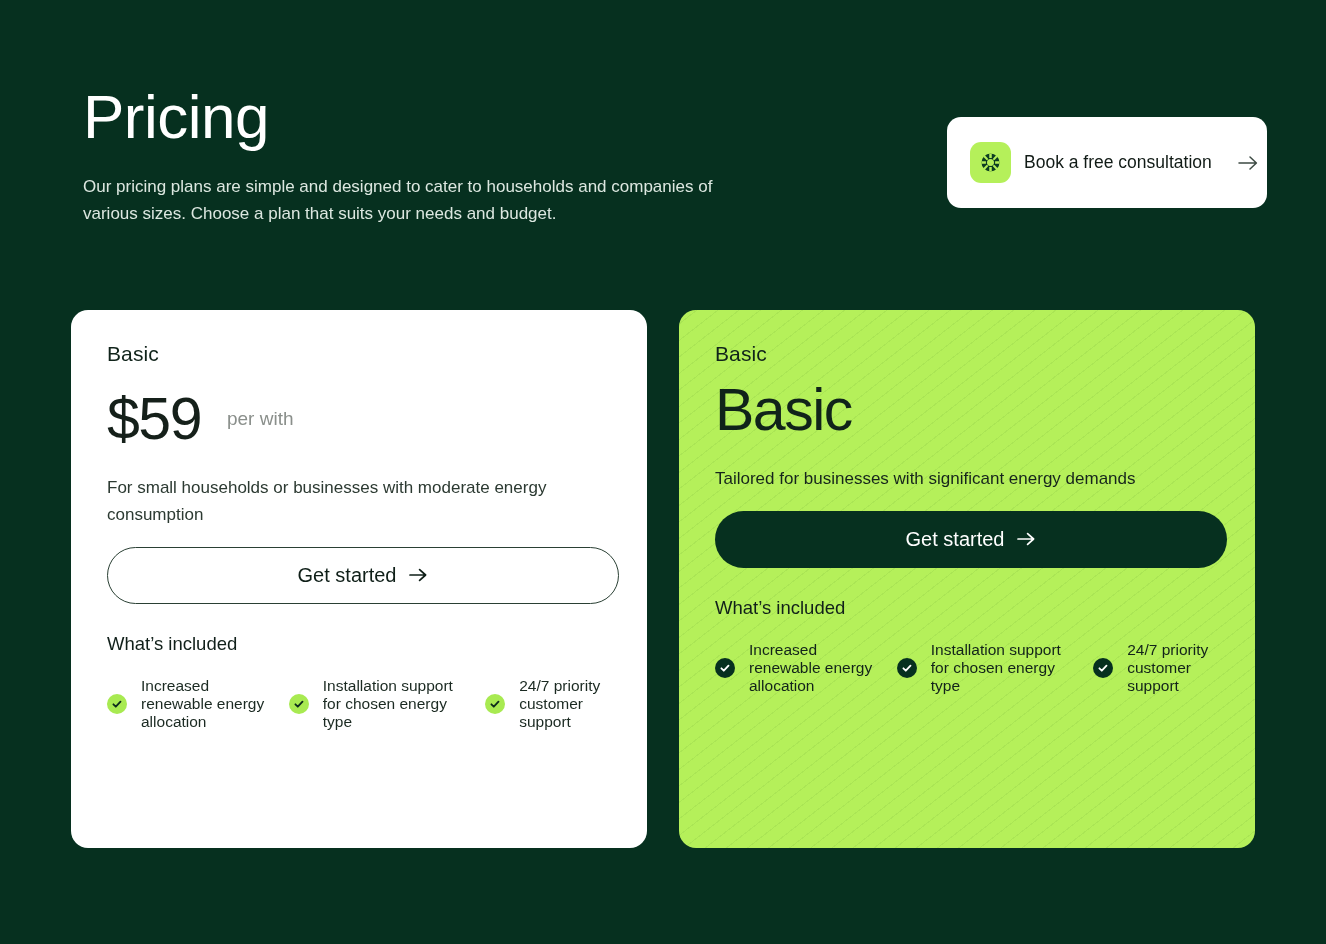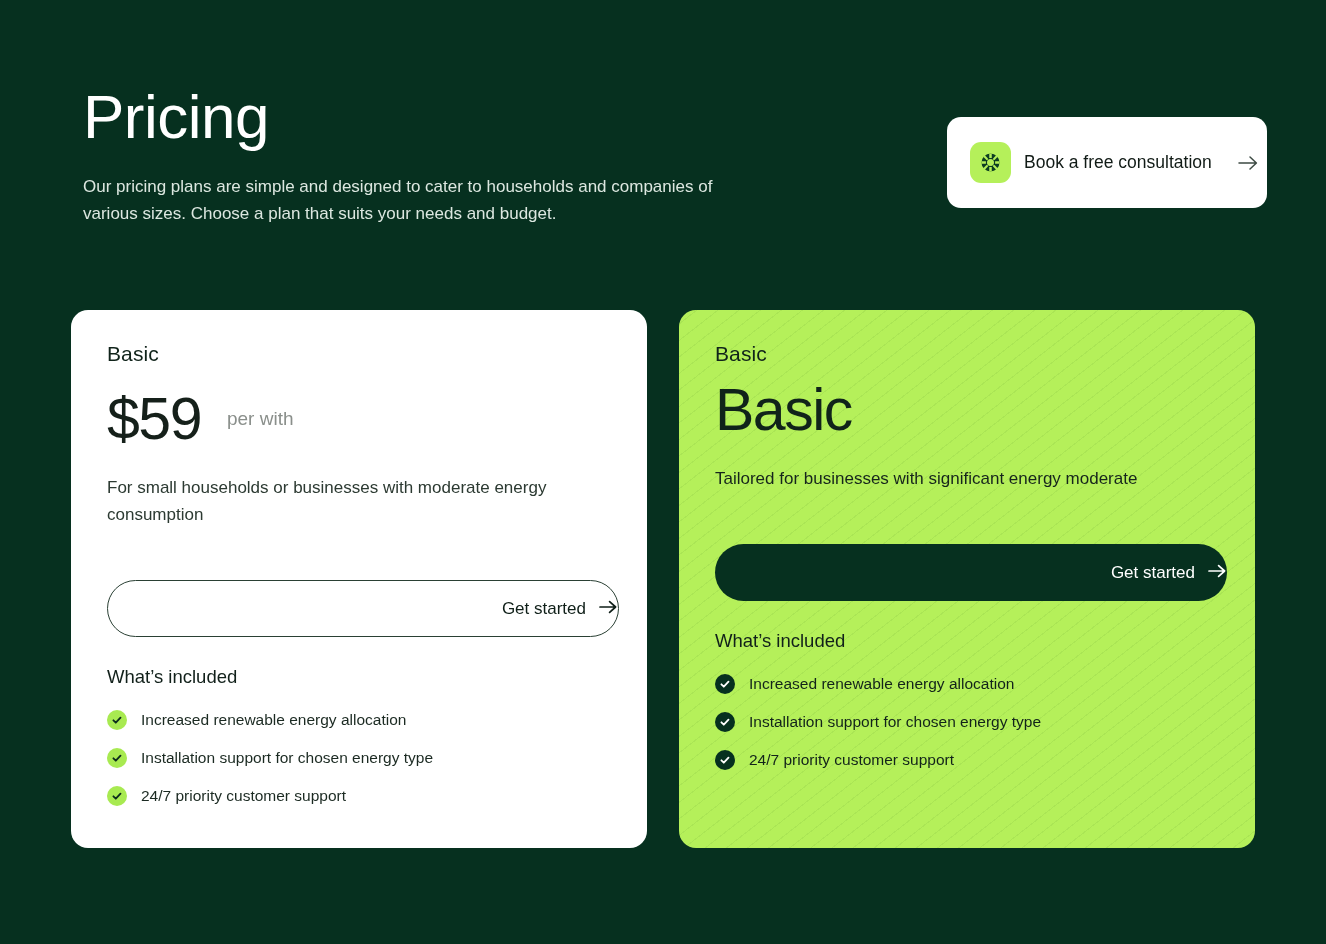--- a/index.html
+++ b/index.html
@@ -184,29 +184,29 @@
     color: #2c3a32;
     max-width: 500px;
   }
 
   .card-custom .plan-desc {
     margin-top: 23px;
     color: #16251c;
   }
 
   .cta {
-    margin-top: 52px;
+    margin-top: 19px;
     height: 57px;
     width: 512px;
     border-radius: 29px;
     display: flex;
     align-items: center;
-    justify-content: flex-end;
+    justify-content: center;
     gap: 13px;
-    font-size: 17px;
+    font-size: 20px;
     cursor: pointer;
     border: none;
     font-family: inherit;
   }
 
   .cta-outline {
     background: transparent;
     border: 1.3px solid #2a4034;
     color: #0f1f18;
   }
@@ -220,21 +220,21 @@
     margin-top: 29px;
     font-size: 18.5px;
     color: #11201a;
     font-weight: 400;
   }
 
   .feature-list {
     margin-top: 22px;
     list-style: none;
     display: flex;
-    flex-direction: column;
+    flex-direction: row;
     gap: 18px;
   }
 
   .feature-item {
     display: flex;
     align-items: center;
     gap: 14px;
     font-size: 15.5px;
     color: #1b2a22;
   }
@@ -344,21 +344,21 @@
       </div>
     </div>
 
     <div class="card card-custom">
       <div class="stripes"></div>
       <div class="card-inner">
         <div class="plan-name">Basic</div>
 
         <div class="custom-word">Basic</div>
 
-        <p class="plan-desc">Tailored for businesses with significant energy moderate</p>
+        <p class="plan-desc">Tailored for businesses with significant energy demands</p>
 
         <button class="cta cta-solid">
           <span>Get started</span>
           <span>
             <svg width="19" height="14" viewBox="0 0 19 14" aria-hidden="true">
               <path d="M1 7 H16 M10.6 1.6 L16.6 7 L10.6 12.4" stroke="#ffffff" stroke-width="1.7" fill="none" stroke-linecap="round" stroke-linejoin="round"></path>
             </svg>
           </span>
         </button>
 

